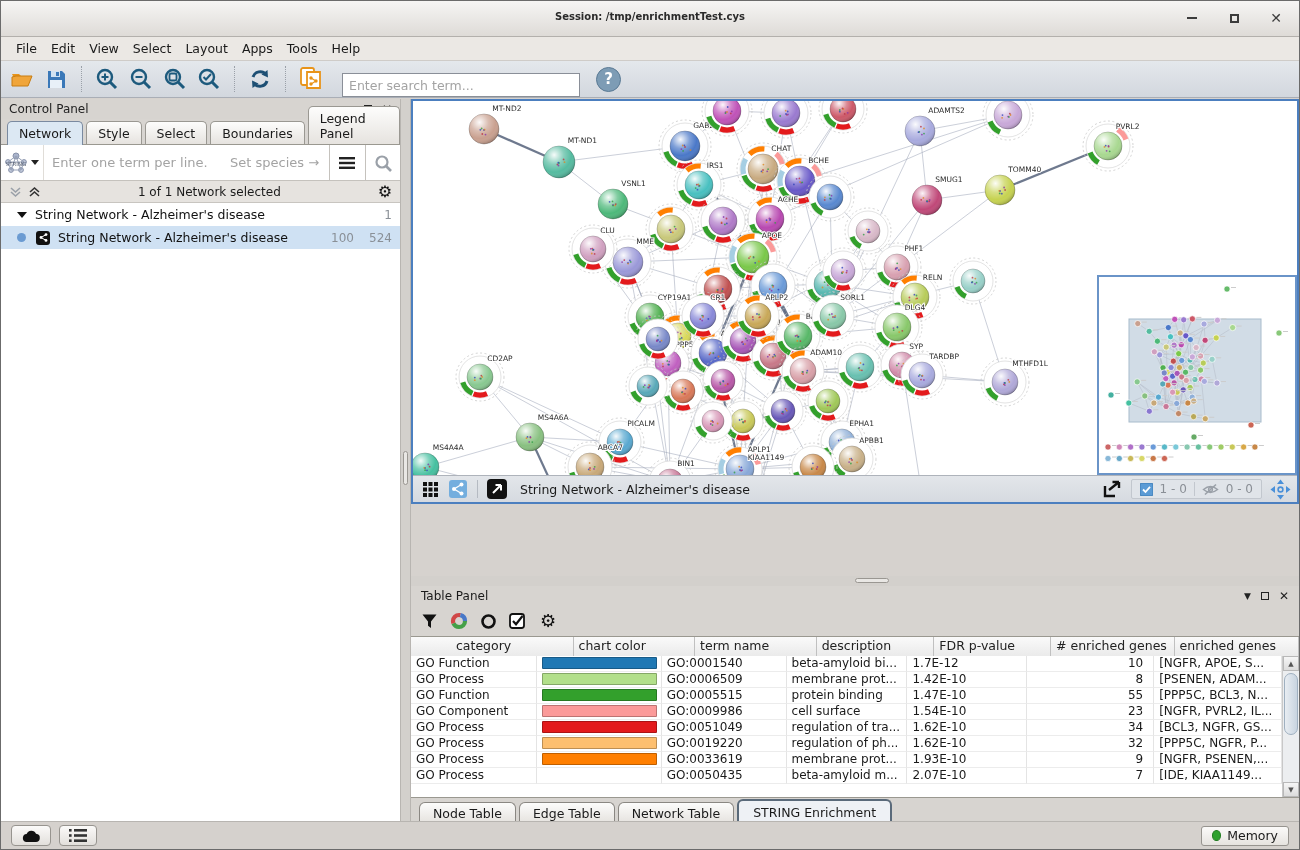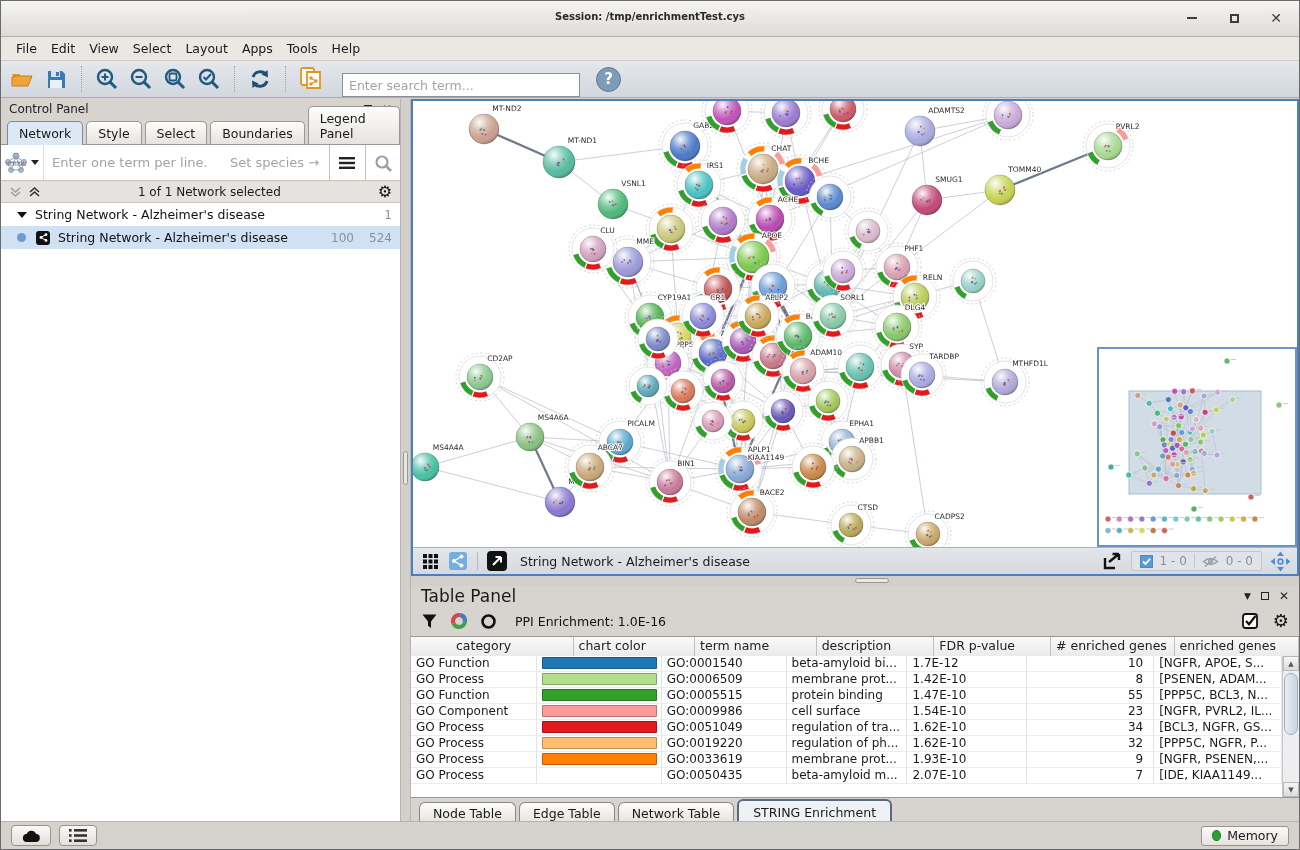--- a/index.html
+++ b/index.html
@@ -60,36 +60,36 @@
   .blue-dot { width:9px; height:9px; border-radius:50%; background:#6b9bd2; margin-right:10px; }
   .share-badge { width:14px; height:14px; background:#111; border-radius:3px; margin-right:8px; display:flex; align-items:center; justify-content:center; }
 
   
   .vsash { position:absolute; left:399px; top:0; width:11px; height:724px; background:#d3d0cc; border-left:1px solid #b8b5b1; border-right:1px solid #b8b5b1; }
   .vsash .pill { position:absolute; left:2px; top:352px; width:5px; height:34px; background:#e9e7e4; border:1px solid #9a9792; border-radius:3px; }
   .hsash { position:absolute; left:410px; right:0; top:477px; height:10px; background:#d3d0cc; }
   .hsash .pill { position:absolute; left:50%; top:2px; width:34px; height:5px; background:#e9e7e4; border:1px solid #9a9792; border-radius:3px; }
 
   
-  .network-panel { position:absolute; left:410px; top:0; right:0; height:477px; border:2px solid #4c7fbf; background:#fff; }
+  .network-panel { position:absolute; left:410px; top:0; right:0; height:405px; border:2px solid #4c7fbf; background:#fff; }
   .net-canvas { position:absolute; left:0; top:0; right:0; bottom:27px; background:#fff; overflow:hidden; }
   .net-canvas svg { display:block; }
   .birdseye { position:absolute; right:0; bottom:0; width:200px; height:200px; background:#fff; border:2px solid #6a94c8; }
   .net-toolbar { position:absolute; left:0; right:0; bottom:0; height:27px; background:linear-gradient(#e3e6ea,#d6dae0); border-top:1px solid #aeb3bb; display:flex; align-items:center; padding:0 6px; gap:6px; }
   .nt-btn { width:22px; height:22px; display:flex; align-items:center; justify-content:center; border-radius:3px; }
   .nt-sep { width:1px; height:18px; background:#b5bac2; margin:0 2px; }
   .nt-title { flex:1; font-size:12.5px; color:#1a1a1a; padding-left:6px; }
   .nt-right { display:flex; align-items:center; gap:8px; }
   .badge-group { display:flex; align-items:center; gap:7px; background:#e0e4e9; border:1px solid #c2c7ce; border-radius:2px; padding:2px 8px; color:#8a8f96; font-size:12px; }
   .badge-sep { width:1px; height:14px; background:#c2c7ce; }
 
   
   .table-panel { position:absolute; left:410px; right:0; top:487px; height:237px; background:#d7d4d0; }
   .tp-header { height:20px; display:flex; align-items:center; padding:0 10px; }
-  .tp-header .tp-title { flex:1; font-size:17px; }
+  .tp-header .tp-title { flex:1; font-size:12px; }
   .tp-toolbar { height:30px; display:flex; align-items:center; gap:12px; padding:0 10px; }
   .ppi-text { font-size:12.5px; color:#111; margin-left:6px; flex:1; }
   .tp-right { display:flex; gap:14px; align-items:center; }
   .tp-table { position:relative; height:162px; background:#fff; border:1px solid #9a9890; border-left:none; border-right:none; }
   .thead { display:flex; height:30px; background:linear-gradient(#fafafa,#e2e2e2); border-bottom:1px solid #b0b0b0;padding-left:40px; }
   .th { font-size:12.5px; color:#222; padding:1px 0 0 5px; border-right:1px solid #c0c0c0; overflow:hidden; white-space:nowrap; }
   .tbody { position:absolute; left:0; top:19px; right:17px; bottom:0; overflow:hidden; }
   .tr { display:flex; height:16px; background:#fff; }
   .td { font-size:12px; line-height:15px; padding-left:5px; border-right:1px solid #e4e4e4; border-bottom:1px solid #ececec; overflow:hidden; white-space:nowrap; }
   .td.num { text-align:right; padding-right:10px; }
@@ -1916,21 +1916,20 @@
             <path d="M1.5 1.5 h14 l-5.5 7 v6.5 l-3 -2.2 v-4.3 z" fill="#111"></path>
           </svg>
         <svg width="18" height="18">
             <circle cx="9" cy="9" r="6" fill="none" stroke="#44a048" stroke-width="4.2" stroke-dasharray="16 38"></circle>
             <circle cx="9" cy="9" r="6" fill="none" stroke="#d04848" stroke-width="4.2" stroke-dasharray="13 38" stroke-dashoffset="-16"></circle>
             <circle cx="9" cy="9" r="6" fill="none" stroke="#4878c8" stroke-width="4.2" stroke-dasharray="9 38" stroke-dashoffset="-29"></circle>
           </svg>
         <svg width="17" height="17">
             <circle cx="8.5" cy="8.5" r="6" fill="none" stroke="#111" stroke-width="2.6"></circle>
           </svg>
-        <span class="ppi-text">PPI Enrichment: 1.0E-16</span>
         <span class="tp-right">
           <svg width="17" height="17">
               <rect x="1" y="1" width="14" height="14" rx="2.5" fill="#fff" stroke="#111" stroke-width="1.8"></rect>
               <path d="M4 8 l3 3.2 L13.5 3" fill="none" stroke="#111" stroke-width="2.2"></path>
             </svg>
           <span class="gear" style="font-size:18px">⚙</span>
         </span>
       </div>
       <div class="tp-table">
         <div class="thead" id="thead">

